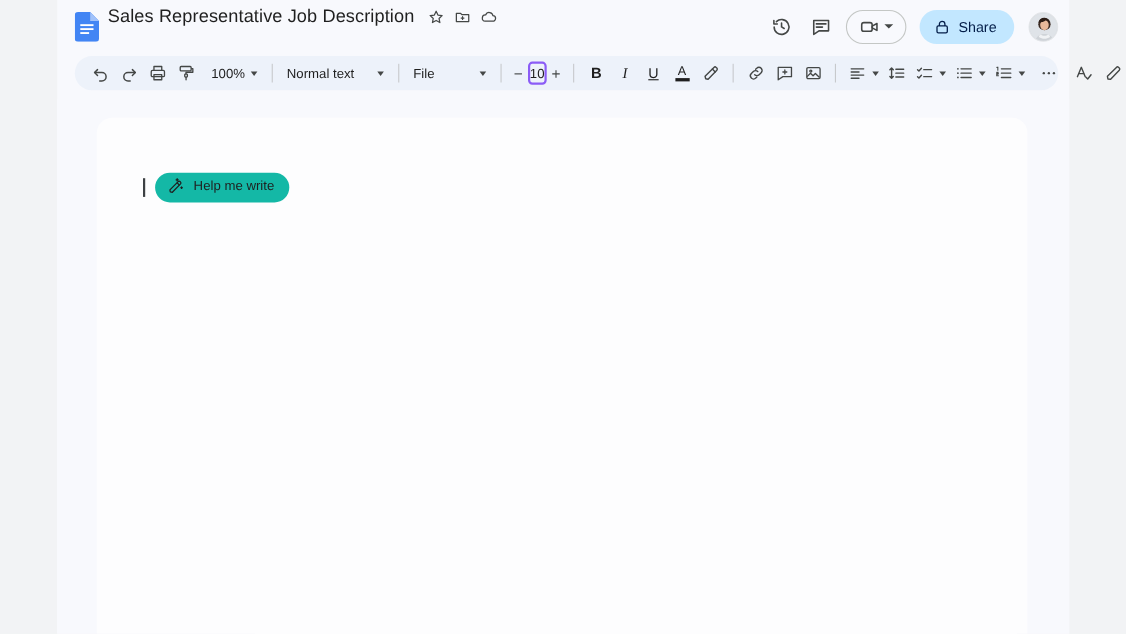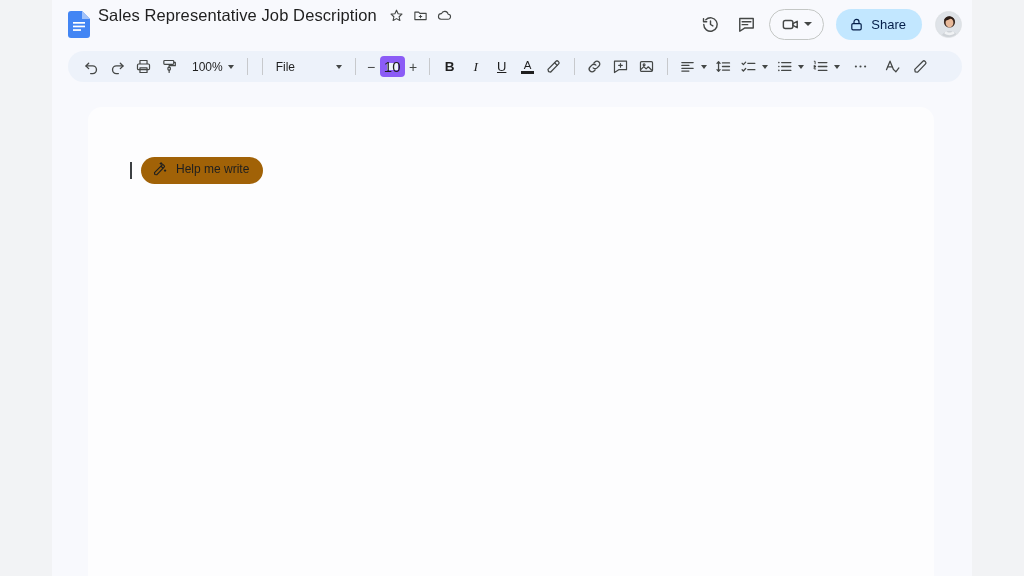--- a/index.html
+++ b/index.html
@@ -95,23 +95,23 @@
   }
   .tb svg { width: 17px; height: 17px; display: block; }
   .tb-sep { width: 1px; height: 17px; background: #c7c9cc; margin: 0 7px; flex: none; }
   .tb-drop {
     height: 26px; border-radius: 13px; display: flex; align-items: center;
     gap: 5px; padding: 0 6px; color: #1f1f1f; font-size: 12px; flex: none;
   }
   .small-caret { width: 0; height: 0; border-left: 3.5px solid transparent;
                  border-right: 3.5px solid transparent; border-top: 4px solid #444746; }
   .fontsize-box {
-    width: 25px; height: 21px; border: 7px solid #8b5cf6; border-radius: 4px;
+    width: 25px; height: 21px; border: 2px solid #8b5cf6; border-radius: 4px;
     display: flex; align-items: center; justify-content: center;
-    font-size: 15px; color: #1f1f1f; background: transparent;
+    font-size: 12px; color: #1f1f1f; background: transparent;
   }
   .tb-mini { width: 17px; height: 24px; display: flex; align-items: center;
              justify-content: center; flex: none; }
 
   
   .canvas-wrap {
     position: absolute; left: 0; top: 90px; width: 920px; height: 486px;
     background: #f8f9fd; overflow: hidden;
   }
   .page {
@@ -120,21 +120,21 @@
     background: #fdfdfe; border-radius: 14px 14px 0 0;
   }
   .doc-line {
     position: absolute; left: 42px; top: 50px;
     display: flex; align-items: center;
   }
   .caret-bar {
     width: 2px; height: 17px; background: #3c4043; margin-right: 9px;
   }
   .help-chip {
-    height: 27px; background: #a16207; border-radius: 14px;
+    height: 27px; background: #14b8a6; border-radius: 14px;
     display: flex; align-items: center; gap: 8px; padding: 0 14px 4px 11px;
   }
   .help-chip .label { font-size: 12px; color: #1f1f1f; white-space: nowrap; }
   .help-chip svg { width: 16px; height: 16px; display: block; color: #1f1f1f; }
 </style>
 </head>
 <body>
 
 <div id="left-strip"></div>
 <div id="right-strip"></div>
@@ -248,20 +248,24 @@
       </svg>
     </div>
 
     <div class="tb-drop" style="margin-left:4px">
       <span>100%</span>
       <span class="small-caret"></span>
     </div>
 
     <div class="tb-sep"></div>
 
+    <div class="tb-drop" style="min-width:100px">
+      <span>Normal text</span>
+      <span class="small-caret" style="margin-left:auto"></span>
+    </div>
 
     <div class="tb-sep"></div>
 
     <div class="tb-drop" style="min-width:78px">
       <span>File</span>
       <span class="small-caret" style="margin-left:auto"></span>
     </div>
 
     <div class="tb-sep"></div>
 

